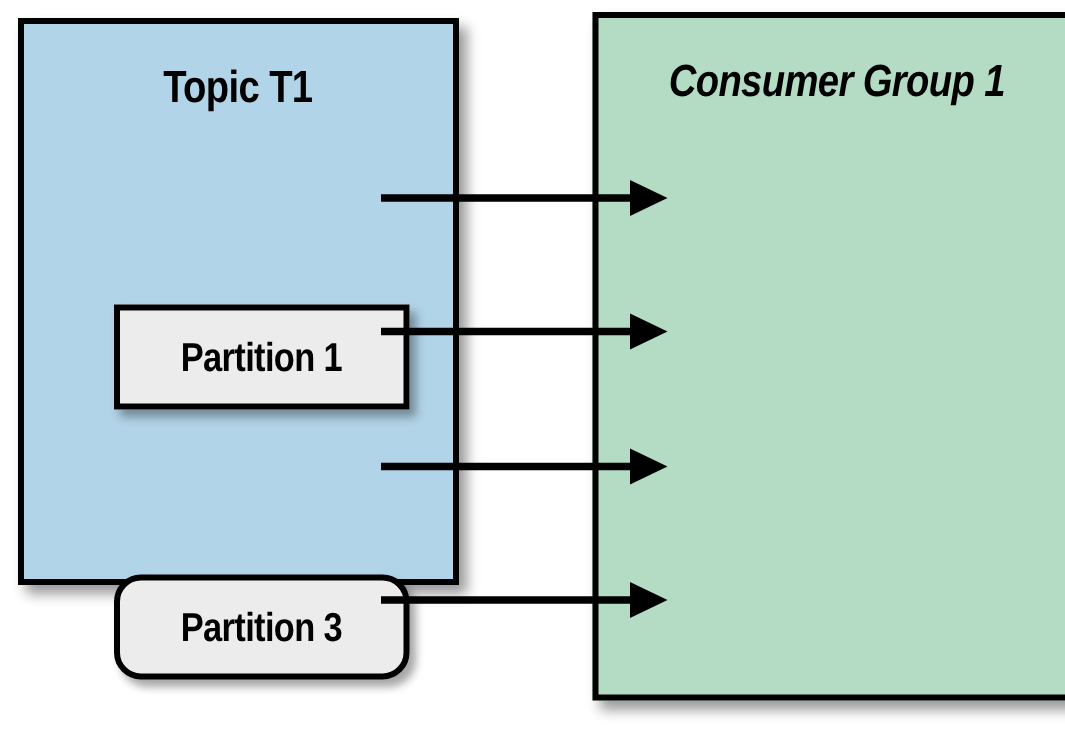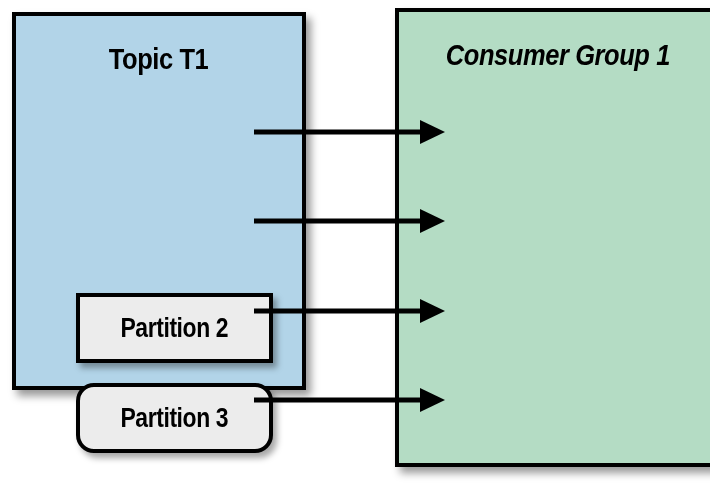--- a/index.html
+++ b/index.html
@@ -94,22 +94,22 @@
 </style>
 </head>
 <body>
 
 <div class="canvas">
 
   <div class="outer-box topic-box">
     <div class="box-title">
       <span class="condensed">Topic T1</span>
     </div>
-    <div class="node partition-node row-2">
-      <span class="condensed">Partition 2</span>
+    <div class="node partition-node row-1">
+      <span class="condensed">Partition 1</span>
     </div>
     <div class="node partition-node row-3">
       <span class="condensed">Partition 3</span>
     </div>
   </div>
 
   <div class="outer-box group-box">
     <div class="box-title">
       <span class="condensed">Consumer Group 1</span>
     </div>

